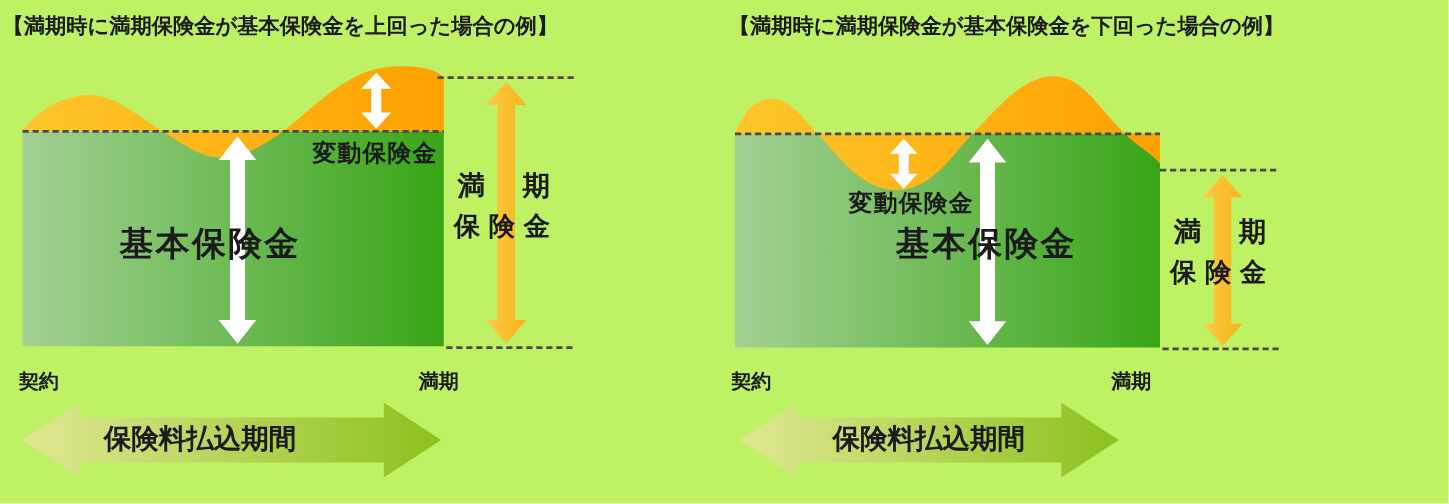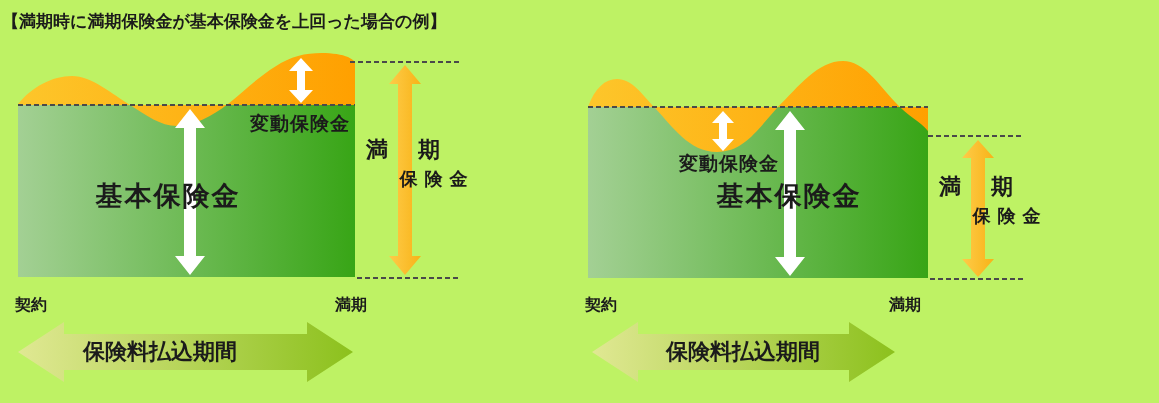--- a/index.html
+++ b/index.html
@@ -7,21 +7,21 @@
          font-family:"DejaVu Sans",sans-serif;color:#1b1b1b;}
   .panel{position:absolute;top:0;height:403px;}
   #panel-left{left:0;width:575px;}
   #panel-right{left:575px;width:584px;}
   .panel svg{position:absolute;left:0;top:0;}
   .lbl{position:absolute;font-weight:bold;white-space:nowrap;line-height:1.05;z-index:5;}
   .title{font-size:17px;letter-spacing:0px;}
   .var-lbl{font-size:19px;letter-spacing:1px;transform:translateX(-50%);margin-top:34px;}
   .basic-lbl{font-size:27px;letter-spacing:2px;transform:translateX(-50%);}
   .mat-l1{font-size:22px;letter-spacing:4px;transform:translateX(-50%);}
-  .mat-l2{font-size:18px;letter-spacing:7px;transform:translateX(-50%);margin-left:32px;}
+  .mat-l2{font-size:21px;letter-spacing:7px;transform:translateX(-50%);}
   .axis-lbl{font-size:16px;}
   .axis-lbl.center{transform:translateX(-50%);}
   .pay-lbl{font-size:22px;transform:translate(-50%,-50%);}
 </style>
 </head>
 <body>
 
 <div class="stage">
 
   <div class="panel" id="panel-left">
@@ -101,20 +101,21 @@
       <line x1="353" y1="136" x2="448" y2="136" stroke="#4a4a4a" stroke-width="2.2" stroke-dasharray="5 3"></line>
       <line x1="355" y1="279" x2="448" y2="279" stroke="#4a4a4a" stroke-width="2.2" stroke-dasharray="5 3"></line>
 
       <path d="M148,111 L137,123 L144,123 L144,139 L137,139 L148,151 L159,139 L152,139 L152,123 L159,123 Z" fill="#ffffff"></path>
       <path d="M215,111 L200,130 L209,130 L209,257 L200,257 L215,276 L230,257 L221,257 L221,130 L230,130 Z" fill="#ffffff"></path>
       <path d="M403,140 L387,158 L396,158 L396,259 L387,259 L403,277 L419,259 L410,259 L410,158 L419,158 Z" fill="url(#yarrR)"></path>
 
       <path d="M17,352 L63,322 L63,334 L274,334 L274,322 L320,352 L274,382 L274,370 L63,370 L63,382 Z" fill="url(#btmR)"></path>
     </svg>
 
+    <div class="lbl title" style="left:8px;top:13px;">【満期時に満期保険金が基本保険金を下回った場合の例】</div>
     <div class="lbl var-lbl" style="left:154px;top:120px;">変動保険金</div>
     <div class="lbl basic-lbl" style="left:214px;top:182px;">基本保険金</div>
     <div class="lbl mat-l1" style="left:403px;top:175px;">満　期</div>
     <div class="lbl mat-l2" style="left:403px;top:207px;">保険金</div>
     <div class="lbl axis-lbl" style="left:10px;top:297px;">契約</div>
     <div class="lbl axis-lbl center" style="left:330px;top:297px;">満期</div>
     <div class="lbl pay-lbl" style="left:168px;top:352px;">保険料払込期間</div>
   </div>
 
 </div>

